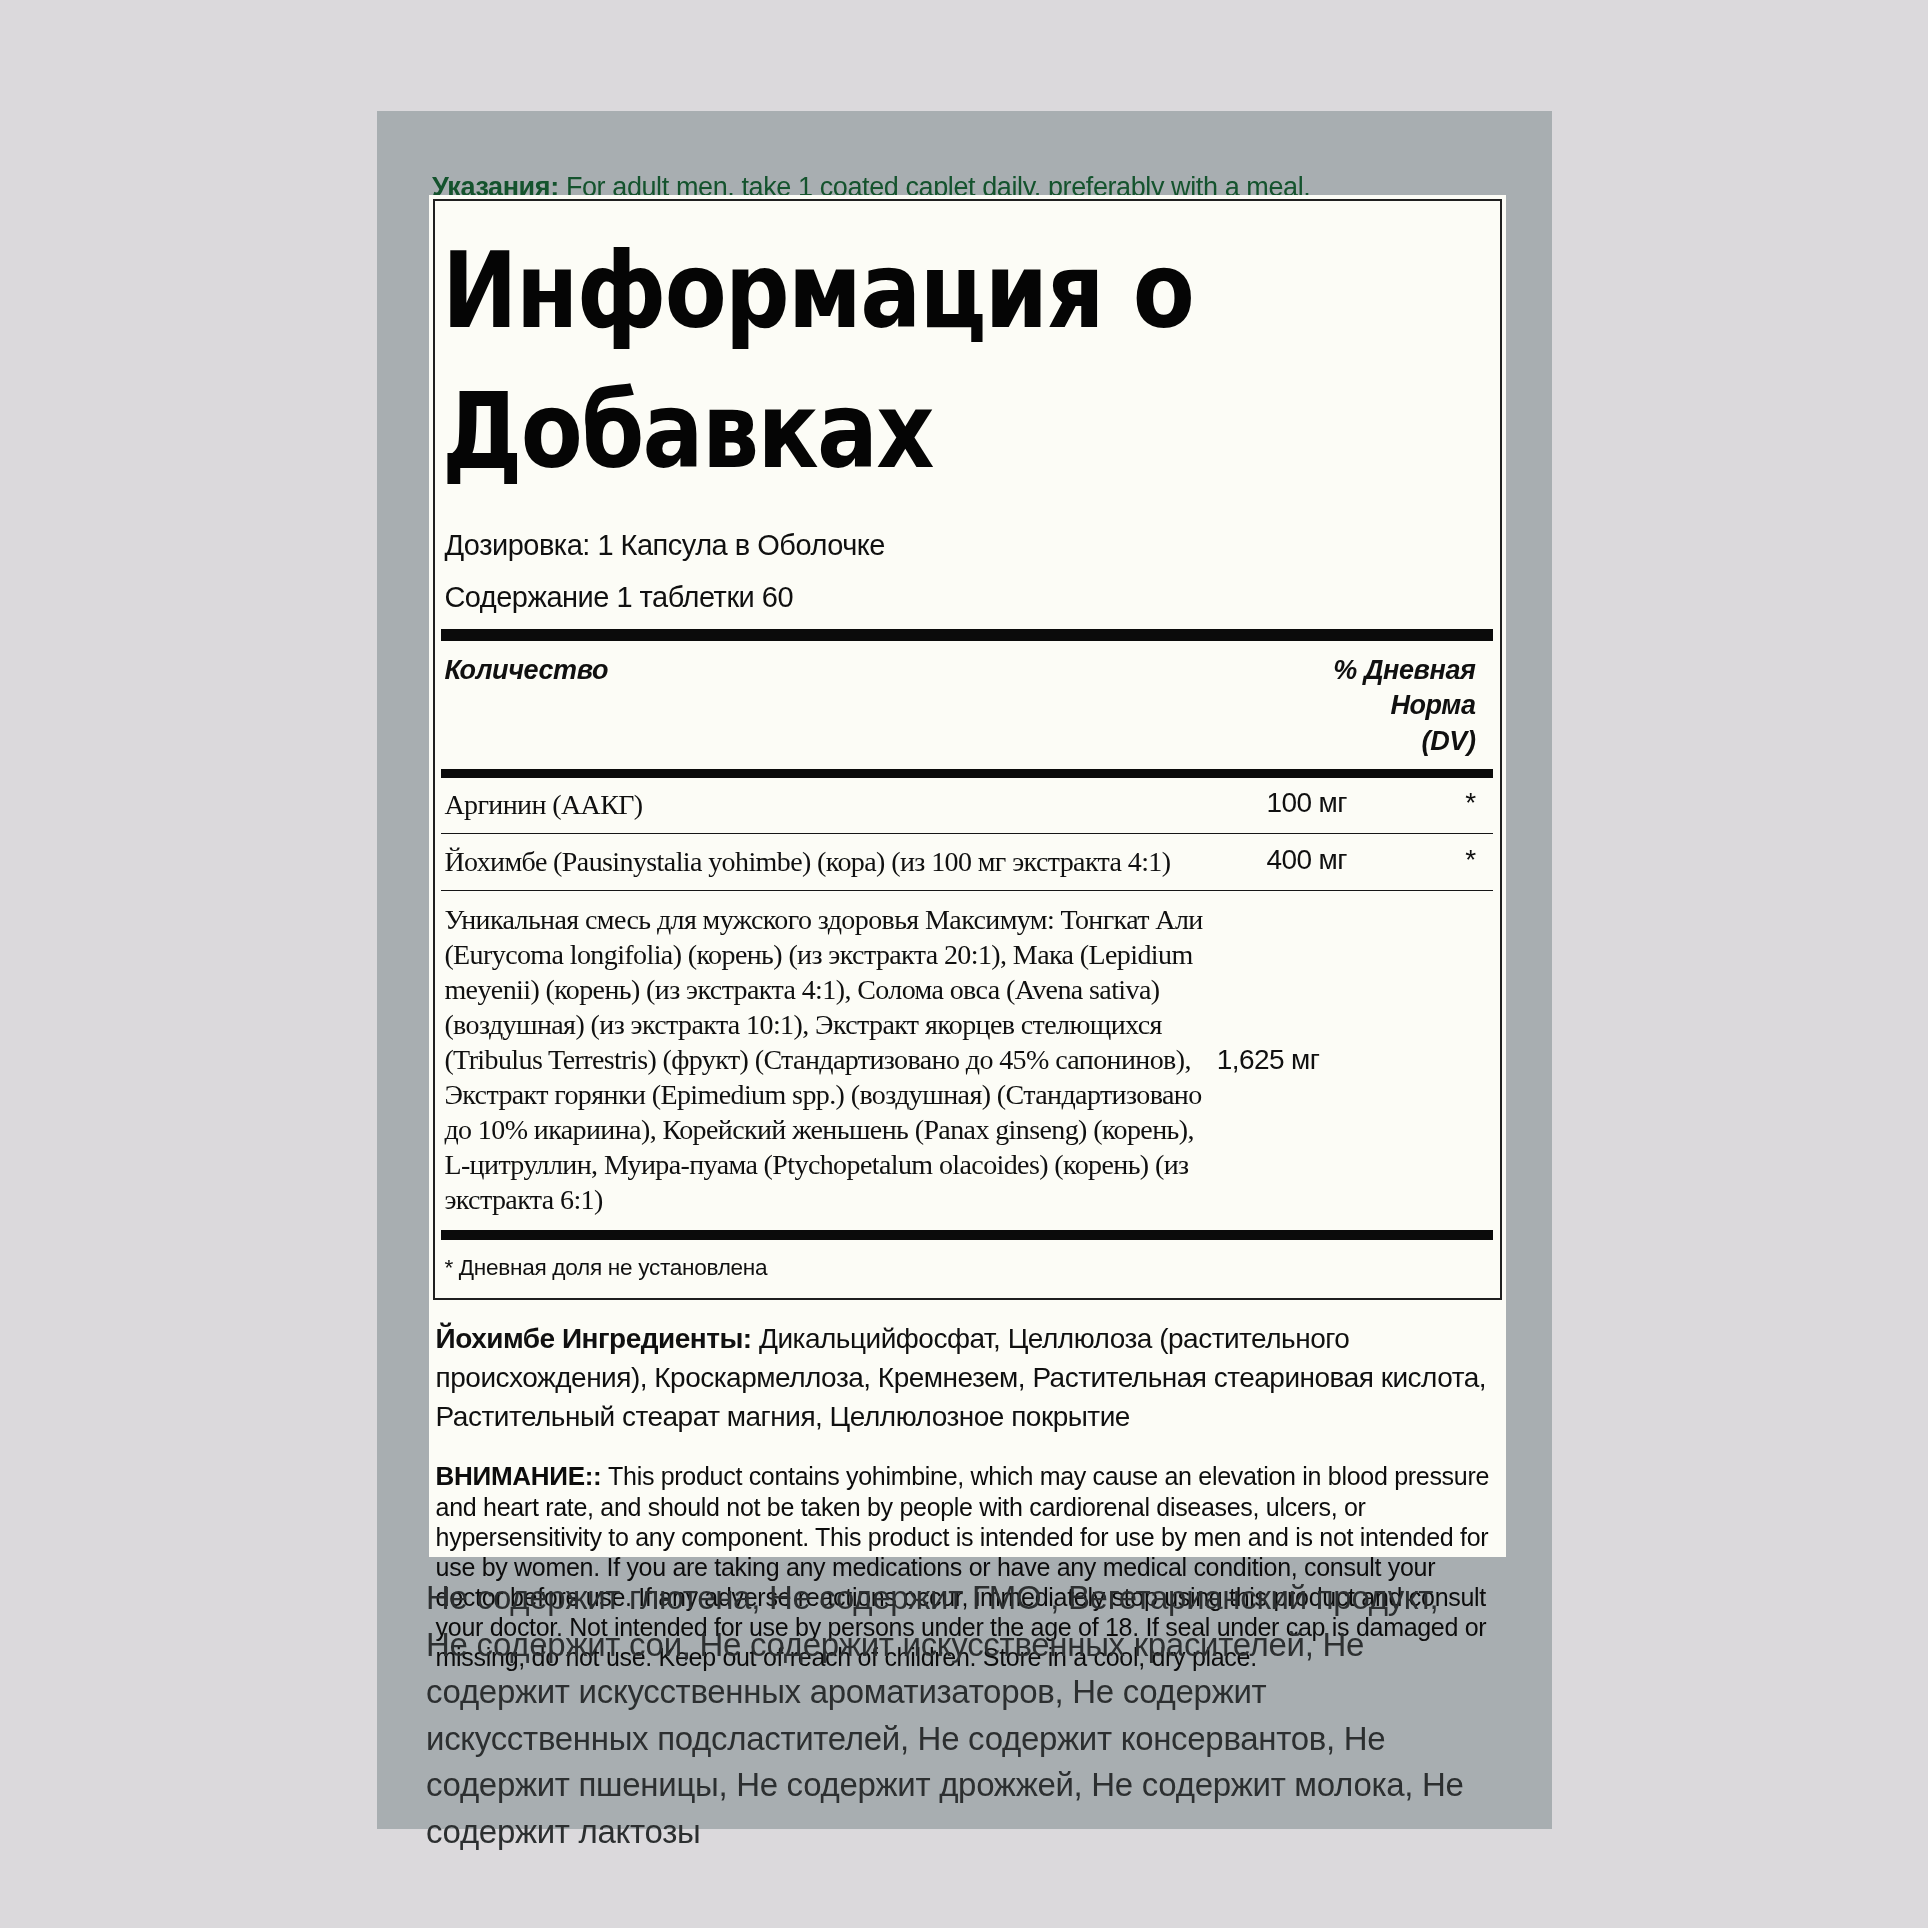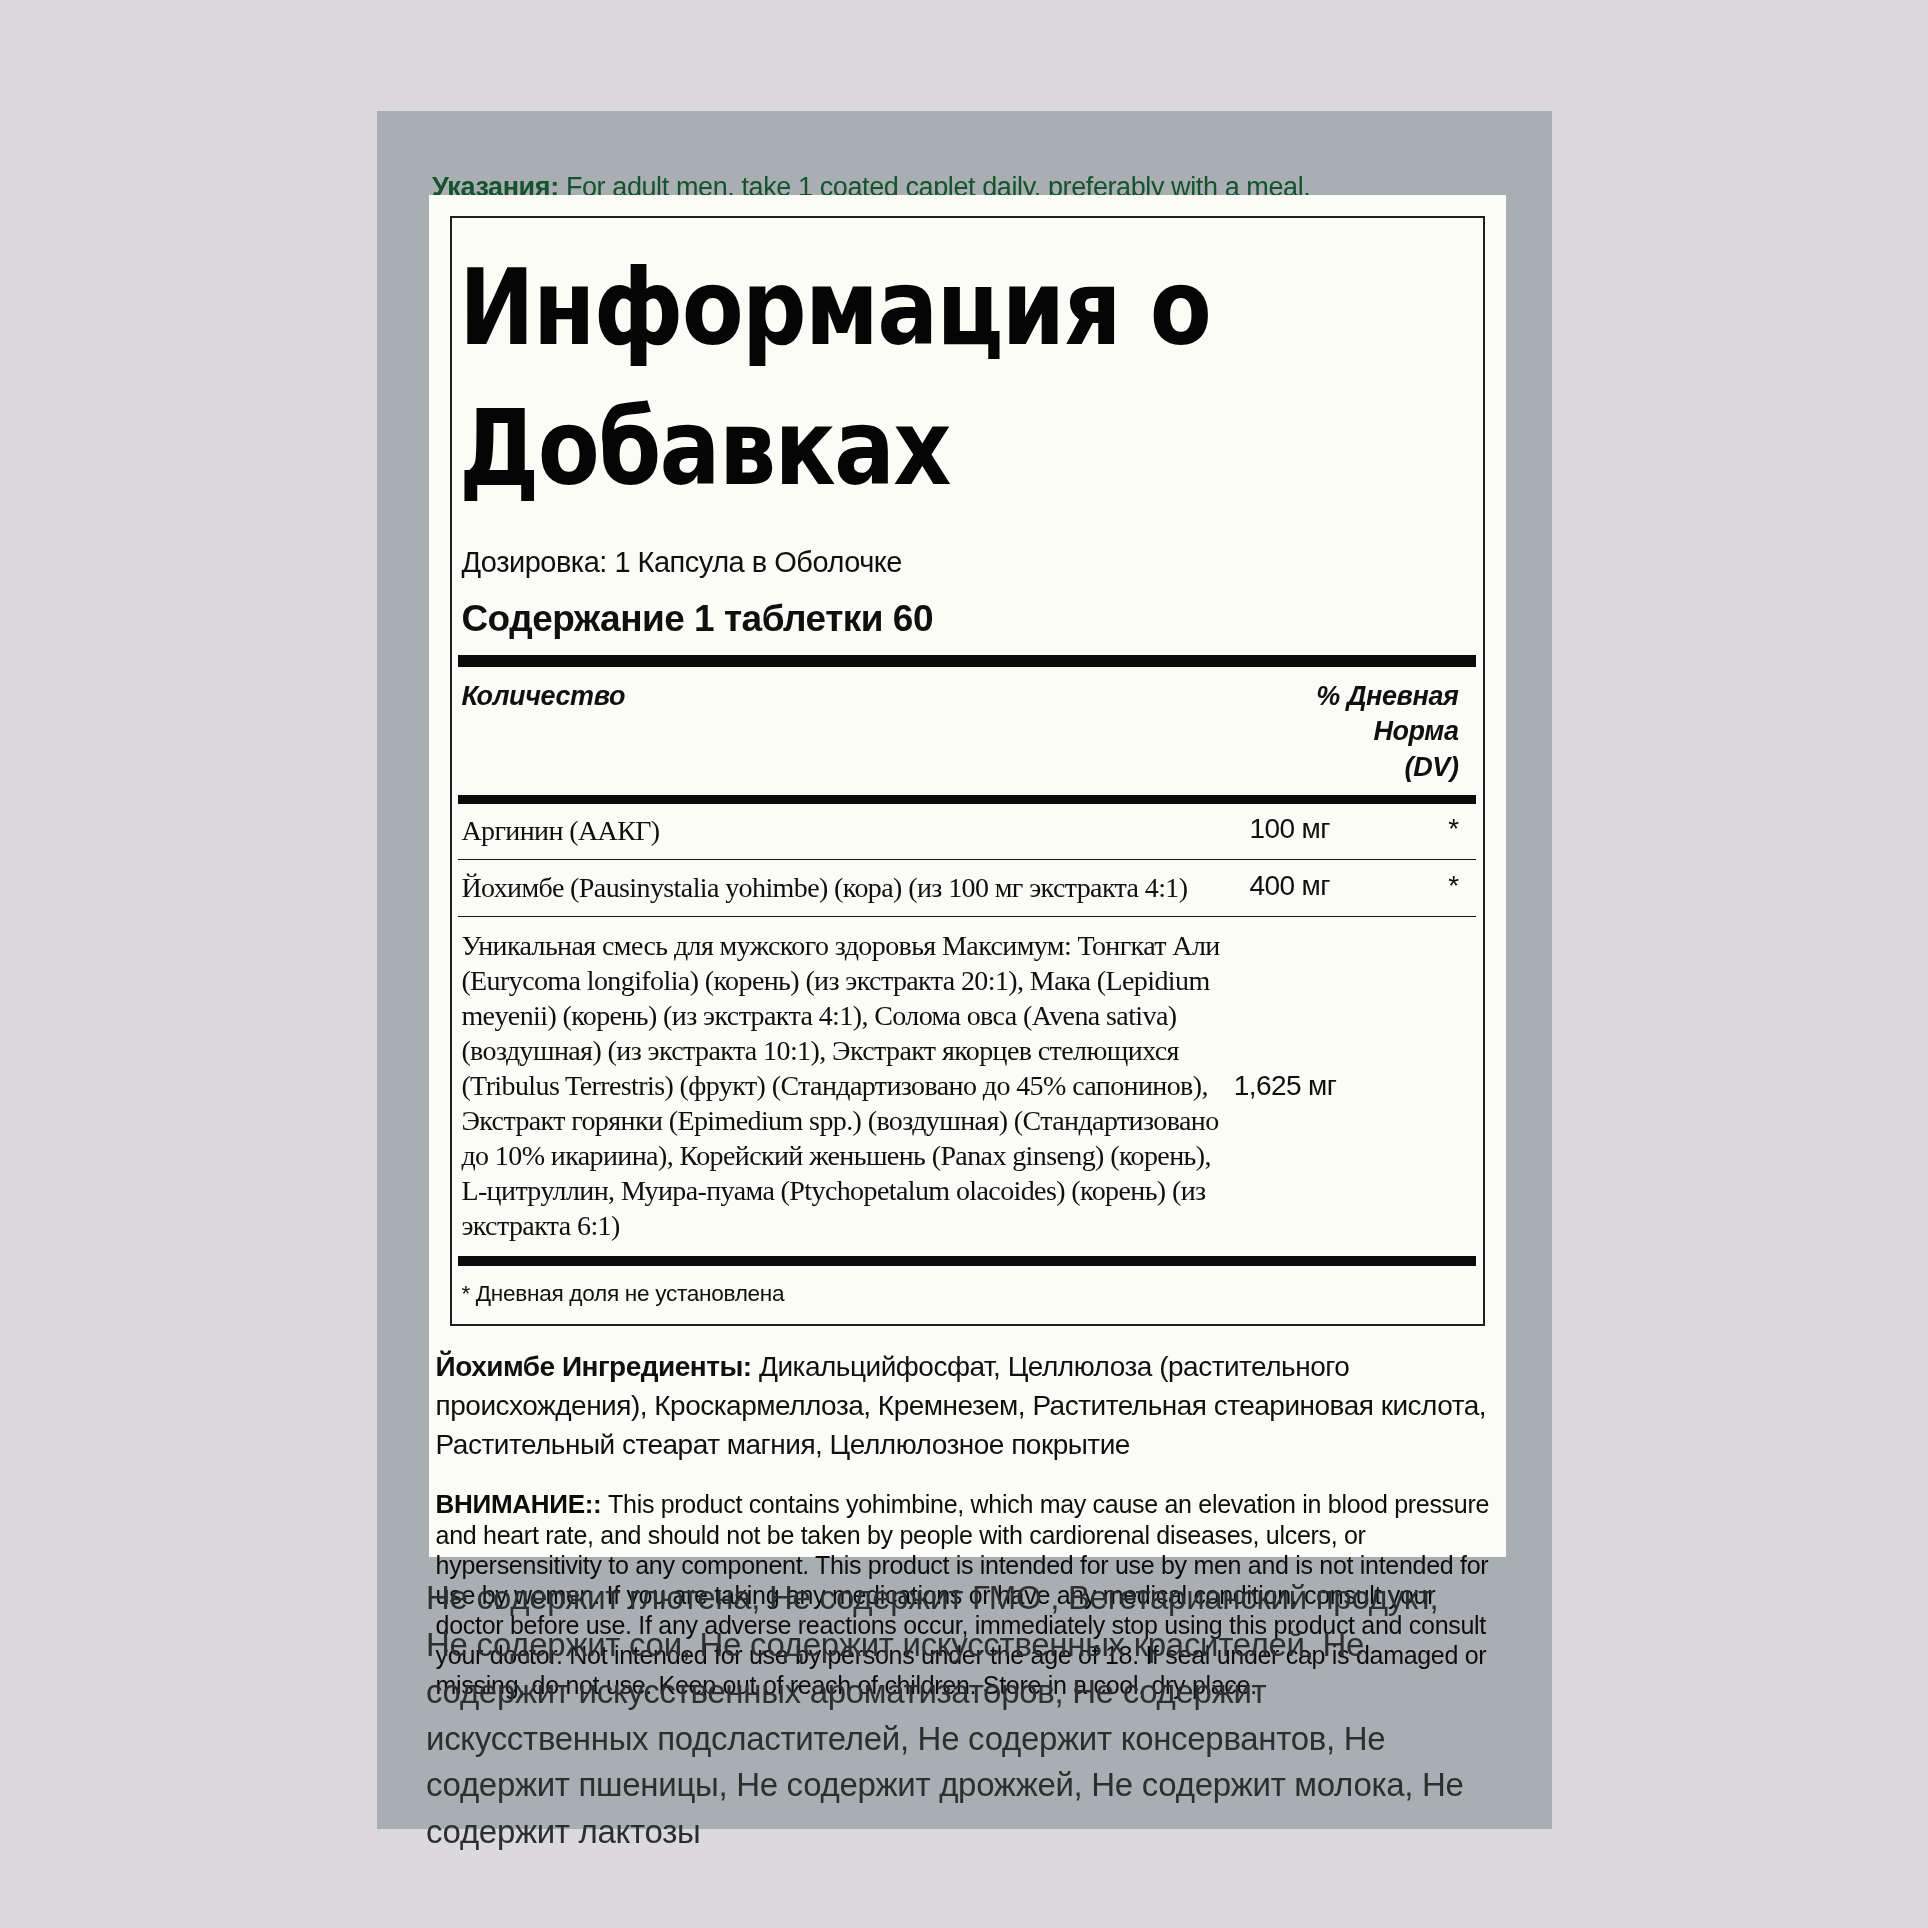--- a/index.html
+++ b/index.html
@@ -4,26 +4,26 @@
 <style>
   html,body{margin:0;padding:0;background:#dbd9dc;}
   .canvas{position:relative;width:1928px;height:1928px;background:#dbd9dc;overflow:hidden;
           font-family:"Liberation Sans","DejaVu Sans",sans-serif;color:#101010;}
   
   .label{position:absolute;left:377px;top:111px;width:1175px;height:1718px;background:#a8aeb1;}
   .directions{padding:34px 38px 0 55px;font-size:27px;letter-spacing:-0.4px;color:#14532d;}
   .directions b{font-weight:700;}
   
   .panel{position:absolute;left:52px;top:84px;width:1077px;height:1362px;background:#fcfcf6;}
-  .factbox{margin:21px;border:2.8px solid #1f1f1f;padding:0 7.5px 0 5.6px;background:#fcfcf6;}
+  .factbox{margin:4px;border:2.8px solid #1f1f1f;padding:0 7.5px 0 5.6px;background:#fcfcf6;}
   .title{font-weight:700;font-size:105px;line-height:1.33;letter-spacing:-1.9px;
          margin:21px 0 0 1.9px;width:116%;transform:scaleX(.86);transform-origin:left top;
          font-family:"DejaVu Sans","Liberation Sans",sans-serif;color:#050505;}
   .serv{font-size:29px;margin:28px 0 0 3.8px;letter-spacing:-0.5px;}
-  .serv2{font-size:37px;margin:19px 0 15px 3.8px;letter-spacing:-0.5px;font-weight:bold;}
+  .serv2{font-size:29px;margin:19px 0 15px 3.8px;letter-spacing:-0.5px;}
   .bar-thick{height:12.2px;background:#0b0b0b;}
   .bar-mid{height:8.5px;background:#0b0b0b;}
   .bar-blend{height:9.4px;background:#0b0b0b;}
   .hdr{display:flex;margin:11.3px 0 9.4px 0;padding:0 0 0 3.8px;font-style:italic;}
   .hdr-amount{flex:1;font-weight:700;font-size:27px;line-height:1.32;letter-spacing:-0.4px;}
   .hdr-dv{font-weight:700;font-size:27px;line-height:1.32;text-align:right;padding-right:17px;letter-spacing:-0.4px;}
   .rows{}
   .srow{display:flex;padding:9.4px 0 11.3px 3.8px;border-bottom:1.9px solid #161616;font-size:28px;letter-spacing:-0.6px;}
   .srow:last-child{border-bottom:none;}
   .r-name{flex:1;line-height:1.25;padding-right:9.4px;font-family:Liberation Serif, serif;}

